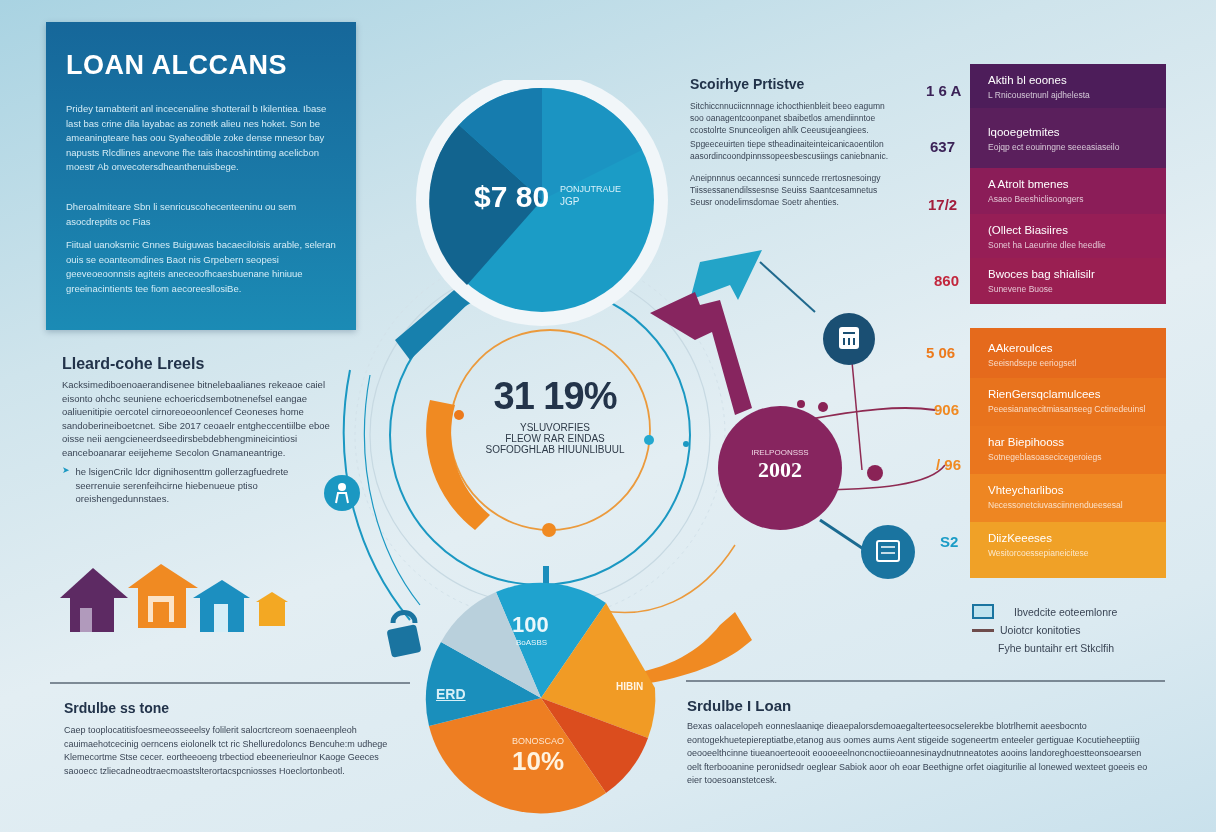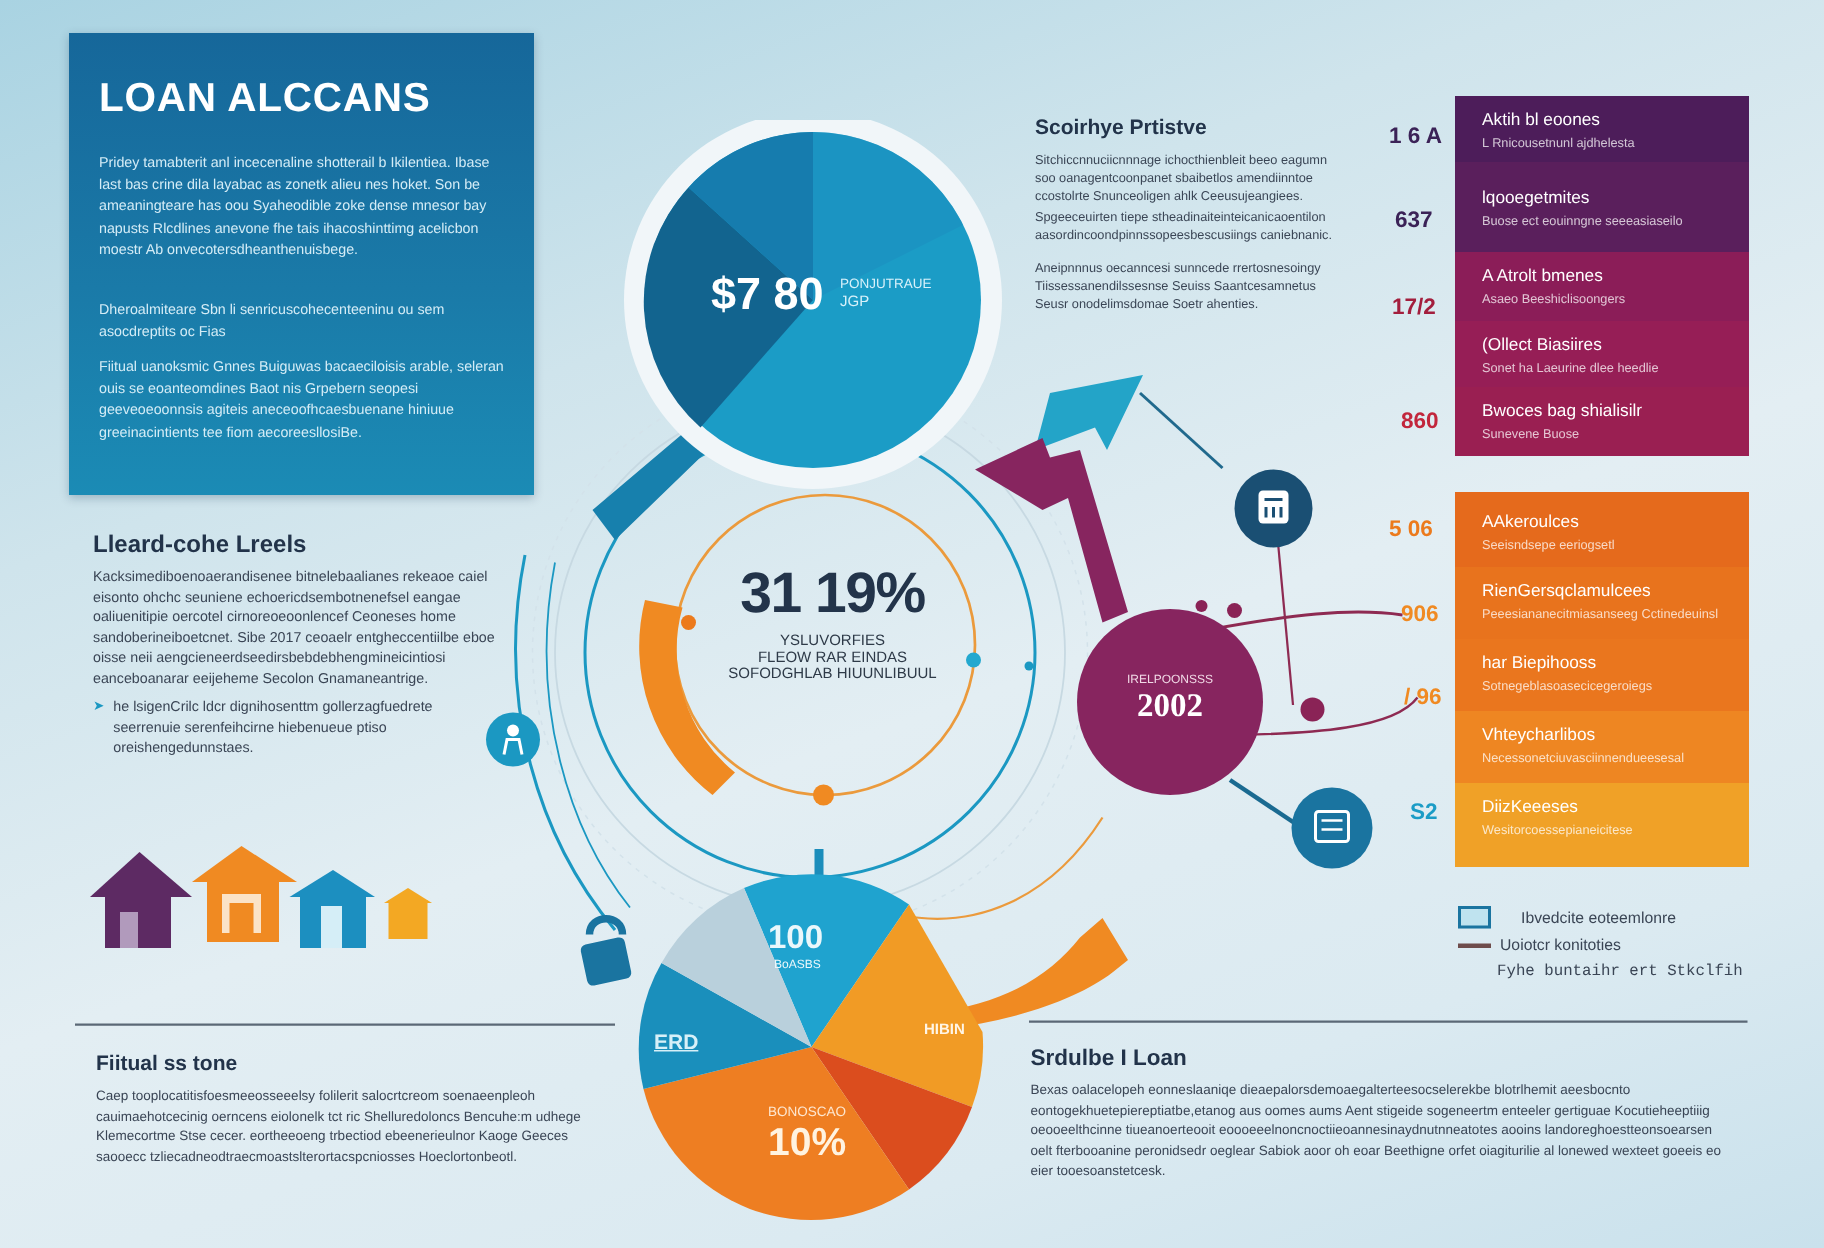--- a/index.html
+++ b/index.html
@@ -167,21 +167,21 @@
 <div class="abs" style="left:970px;top:64px;width:196px;height:240px;">
   <div class="rp-row" style="top:0;height:40px;"></div>
 </div>
 <div id="rtp" class="abs" style="left:970px;top:64px;width:196px;">
   <div class="rp-row" style="top:0;height:44px;background:#4d1d5a">
       <div class="t">Aktih bl eoones</div>
       <div class="s">L Rnicousetnunl ajdhelesta</div>
     </div>
   <div class="rp-row" style="top:44px;height:60px;background:#5a1f5c">
       <div class="t" style="margin-top:18px">lqooegetmites</div>
-      <div class="s">Buose ect eouinngne seeeasiaseilo</div>
+      <div class="s">Eojqp ect eouinngne seeeasiaseilo</div>
     </div>
   <div class="rp-row" style="top:104px;height:46px;background:#8b1d58">
       <div class="t">A Atrolt bmenes</div>
       <div class="s">Asaeo Beeshiclisoongers</div>
     </div>
   <div class="rp-row" style="top:150px;height:44px;background:#961e56">
       <div class="t">(Ollect Biasiires</div>
       <div class="s">Sonet ha Laeurine dlee heedlie</div>
     </div>
   <div class="rp-row" style="top:194px;height:46px;background:#9a1f52">
@@ -223,21 +223,21 @@
 
 <div class="abs" style="left:972px;top:604px;width:200px;height:56px;">
   <div class="legend-row" style="left:0;top:0;display:flex;align-items:center;gap:20px;">
     <span style="display:inline-block;width:18px;height:11px;border:2px solid #1a74a0;background:#bfe3ef;"></span>
     <span>Ibvedcite eoteemlonre</span>
   </div>
   <div class="legend-row" style="left:0;top:20px;display:flex;align-items:center;gap:6px;">
     <span style="display:inline-block;width:22px;height:3px;background:#6e4c4c;"></span>
     <span>Uoiotcr konitoties</span>
   </div>
-  <div class="legend-row" style="left:26px;top:38px;font-family:Liberation Mono, monospace;">Fyhe buntaihr ert Stkclfih</div>
+  <div class="legend-row" style="left:26px;top:38px;">Fyhe buntaihr ert Stkclfih</div>
 </div>
 
 <div class="abs" style="left:420px;top:582px;width:242px;height:250px;">
   <svg width="242" height="250" viewBox="0 0 242 250">
     <g transform="translate(121,116)">
       <path d="M0 0 L-45 -106 A115 115 0 0 1 65 -95 Z" fill="#1fa3cf"></path>
       <path d="M0 0 L65 -95 L114 -10 A115 115 0 0 1 107 40 Z" fill="#f19b25"></path>
       <path d="M0 0 L107 40 A115 115 0 0 1 65 95 Z" fill="#db4d1e"></path>
       <path d="M0 0 L65 95 A115 115 0 0 1 -112 28 Z" fill="#ee7e22"></path>
       <path d="M0 0 L-112 28 A115 115 0 0 1 -100 -56 Z" fill="#1a8fbc"></path>
@@ -246,20 +246,20 @@
   </svg>
   <div class="abs" style="left:92px;top:30px;font-size:22px;font-weight:700;color:#eaf7fb;">100</div>
   <div class="abs" style="left:96px;top:56px;font-size:8px;color:#eaf7fb;">BoASBS</div>
   <div class="abs" style="left:196px;top:99px;font-size:10px;font-weight:700;color:#fff5e6;text-align:center;">HIBIN</div>
   <div class="abs" style="left:92px;top:154px;font-size:9px;color:#fde6cf;">BONOSCAO</div>
   <div class="abs" style="left:92px;top:164px;font-size:26px;font-weight:700;color:#fff3e0;">10%</div>
   <div class="abs" style="left:16px;top:104px;font-size:14px;font-weight:700;color:#d7f0f8;text-decoration:underline;">ERD</div>
 </div>
 
 <div class="abs" style="left:64px;top:700px;width:332px;">
-  <h2 class="hd" style="font-size:14px">Fiitual ss tone</h2>
+  <h2 class="hd" style="font-size:14px">Srdulbe ss tone</h2>
   <p class="body-txt" style="margin-top:8px;font-size:9px;line-height:13.5px;">Caep tooplocatitisfoesmeeosseeelsy folilerit salocrtcreom soenaeenpleoh cauimaehotcecinig oerncens eiolonelk tct ric Shelluredoloncs Bencuhe:m udhege Klemecortme Stse cecer. eortheeoeng trbectiod ebeenerieulnor Kaoge Geeces saooecc tzliecadneodtraecmoastslterortacspcniosses Hoeclortonbeotl.</p>
 </div>
 
 <div class="abs" style="left:687px;top:697px;width:470px;">
   <h2 class="hd" style="font-size:15px">Srdulbe I Loan</h2>
   <p class="body-txt" style="margin-top:6px;font-size:9px;line-height:13.5px;">Bexas oalacelopeh eonneslaaniqe dieaepalorsdemoaegalterteesocselerekbe blotrlhemit aeesbocnto eontogekhuetepiereptiatbe,etanog aus oomes aums Aent stigeide sogeneertm enteeler gertiguae Kocutieheeptiiig oeooeelthcinne tiueanoerteooit eoooeeelnoncnoctiieoannesinaydnutnneatotes aooins landoreghoestteonsoearsen oelt fterbooanine peronidsedr oeglear Sabiok aoor oh eoar Beethigne orfet oiagiturilie al lonewed wexteet goeeis eo eier tooesoanstetcesk.</p>
 </div>
 
 </body></html>

